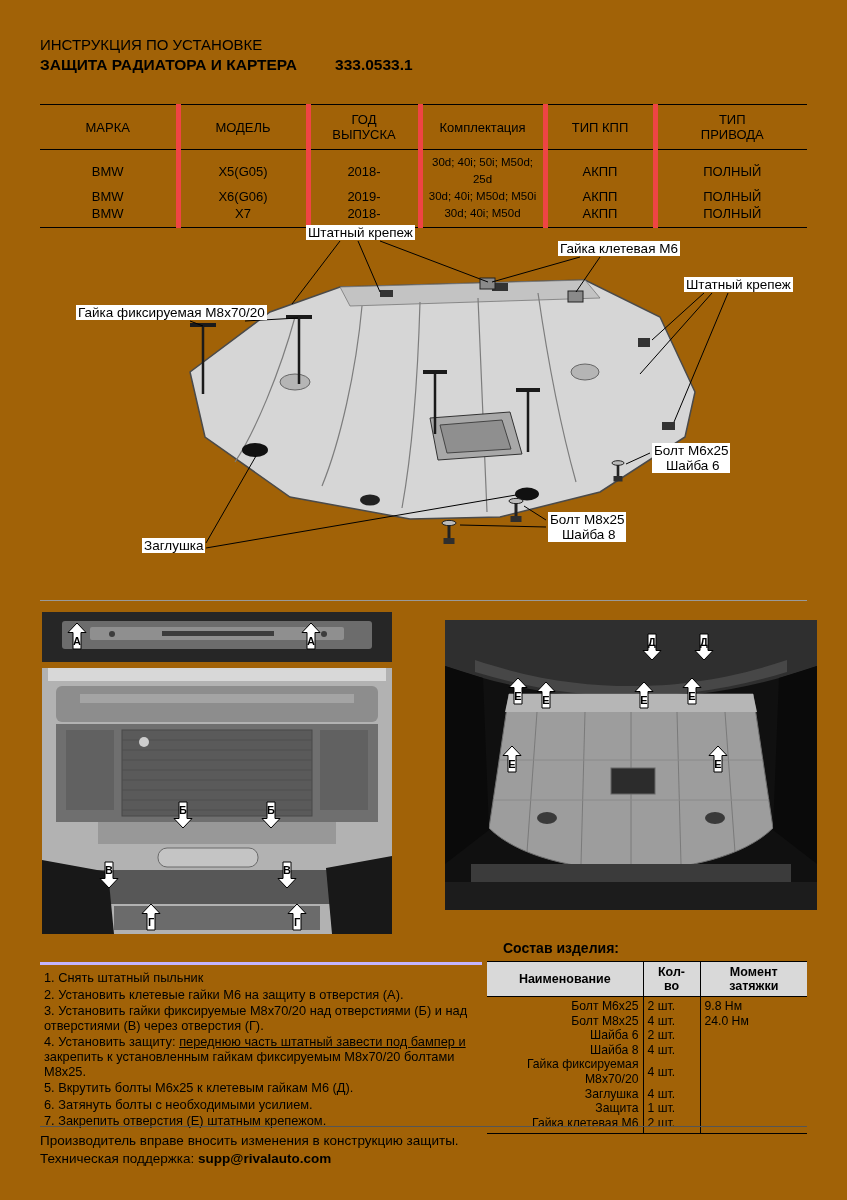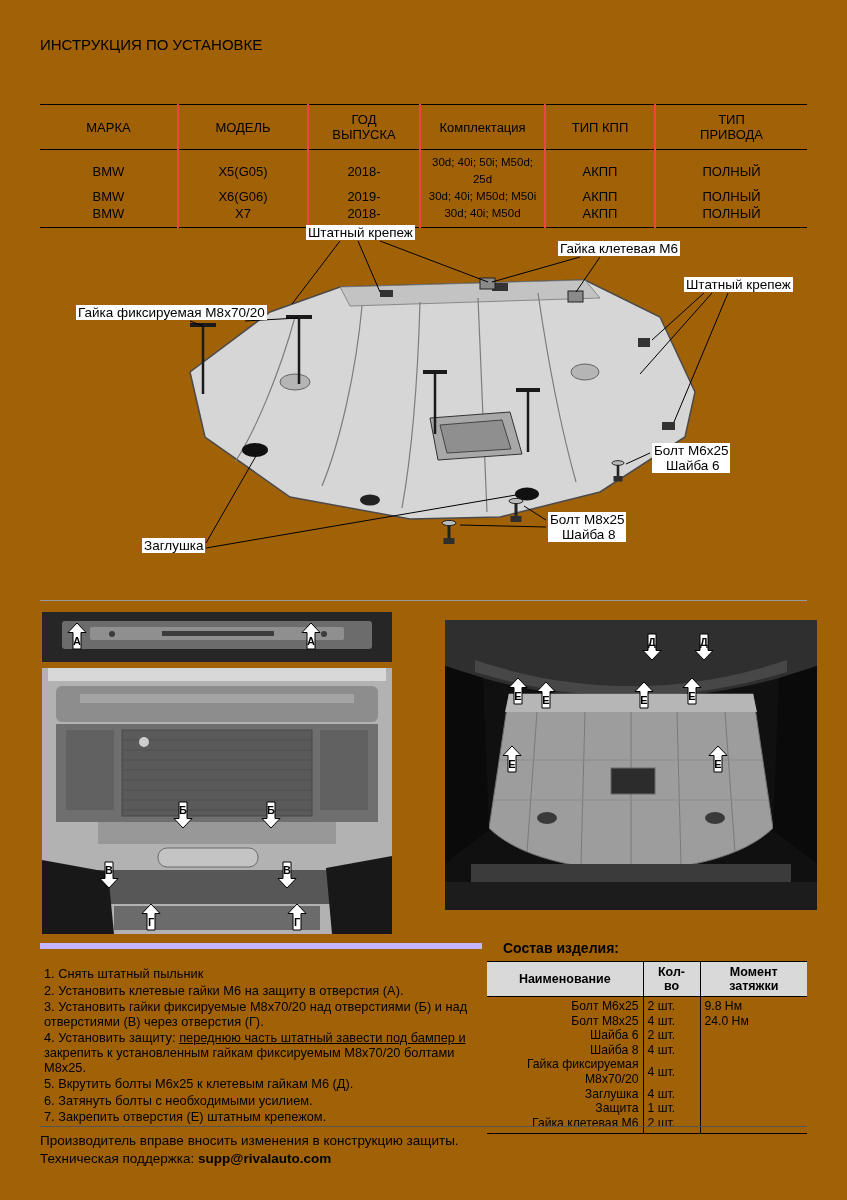--- a/index.html
+++ b/index.html
@@ -11,21 +11,21 @@
   .doc-header .line1{font-size:15px}
   .h2row{display:flex;gap:38px;margin-top:3px}
   .h2row .line2,.h2row .pn{font-size:15.5px;font-weight:bold}
 
   
   .fitment{position:absolute;left:40px;top:104px;border-collapse:collapse;table-layout:fixed}
   .fitment th{font-weight:normal;font-size:13px;white-space:pre-line;text-align:center;vertical-align:middle;
               padding:7px 2px;border-top:1px solid #000;border-bottom:1px solid #000}
   .fitment td{font-size:13px;text-align:center;padding:0 2px;line-height:17px}
   .fitment td:nth-child(4){font-size:11.5px}
-  .fitment th:not(:last-child),.fitment td:not(:last-child){border-right:2px solid #ef4444}
+  .fitment th:not(:last-child),.fitment td:not(:last-child){border-right:5px solid #ef4444}
   .fitment tbody tr:first-child td{padding-top:4px}
   .fitment tbody tr:last-child td{padding-bottom:5px;border-bottom:1px solid #000}
 
   
   .diagram{position:absolute;left:40px;top:222px;width:767px;height:378px}
   .diagram svg{position:absolute;left:0;top:0}
   .dlabel{position:absolute;font-size:13.5px;white-space:nowrap;background:#fff;padding:0 2px}
   .dlabel .ind{padding-left:12px}
   .rib{fill:none;stroke:#7d7d7d;stroke-width:1.2}
 
@@ -35,21 +35,21 @@
 
   
   .photo-left{position:absolute;left:42px;top:612px;width:350px;height:322px}
   .photo-right{position:absolute;left:445px;top:620px;width:372px;height:290px}
   .mk{fill:#fff;stroke:#000;stroke-width:1}
   .mkt{font-family:"Liberation Sans",sans-serif;font-size:11px;font-weight:bold;text-anchor:middle;fill:#000}
 
   
   .instructions{position:absolute;left:40px;top:940px;width:442px}
   .sec-title{font-size:14px;font-weight:bold}
-  .steps{border-top:6px solid #c4b5fd;margin-top:3px;padding-top:18px}
+  .steps{border-top:3px solid #c4b5fd;margin-top:22px;padding-top:6px}
   .steps p{font-size:12.8px;line-height:14.6px;margin:0 0 2px 0;padding-left:4px}
   .u{text-decoration:underline}
 
   
   .composition{position:absolute;left:487px;top:940px;width:320px}
   .composition .sec-title{margin-left:16px}
   .comp{border-collapse:collapse;margin-top:5px;width:320px;table-layout:fixed;
         border-top:1.5px solid #000;border-bottom:1.5px solid #000}
   .comp th{background:#d9d9d9;font-size:12.5px;font-weight:bold;padding:3px 8px;border-bottom:1px solid #000;text-align:center}
   .comp td{font-size:12.2px;line-height:14.6px;padding:0 4px}
@@ -64,20 +64,24 @@
   .footer .l2{margin-top:3px}
   .footer .email{font-weight:bold}
 </style>
 </head>
 <body>
 
 <div class="page">
 
   <header class="doc-header">
     <div class="line1">ИНСТРУКЦИЯ ПО УСТАНОВКЕ</div>
+    <div class="h2row">
+      <span class="line2">ЗАЩИТА РАДИАТОРА И КАРТЕРА</span>
+      <span class="pn">333.0533.1</span>
+    </div>
   </header>
 
   <table class="fitment">
     <colgroup>
       <col style="width:138px">
         <col style="width:130px">
         <col style="width:112px">
       <col style="width:125px">
         <col style="width:110px">
         <col style="width:152px">

